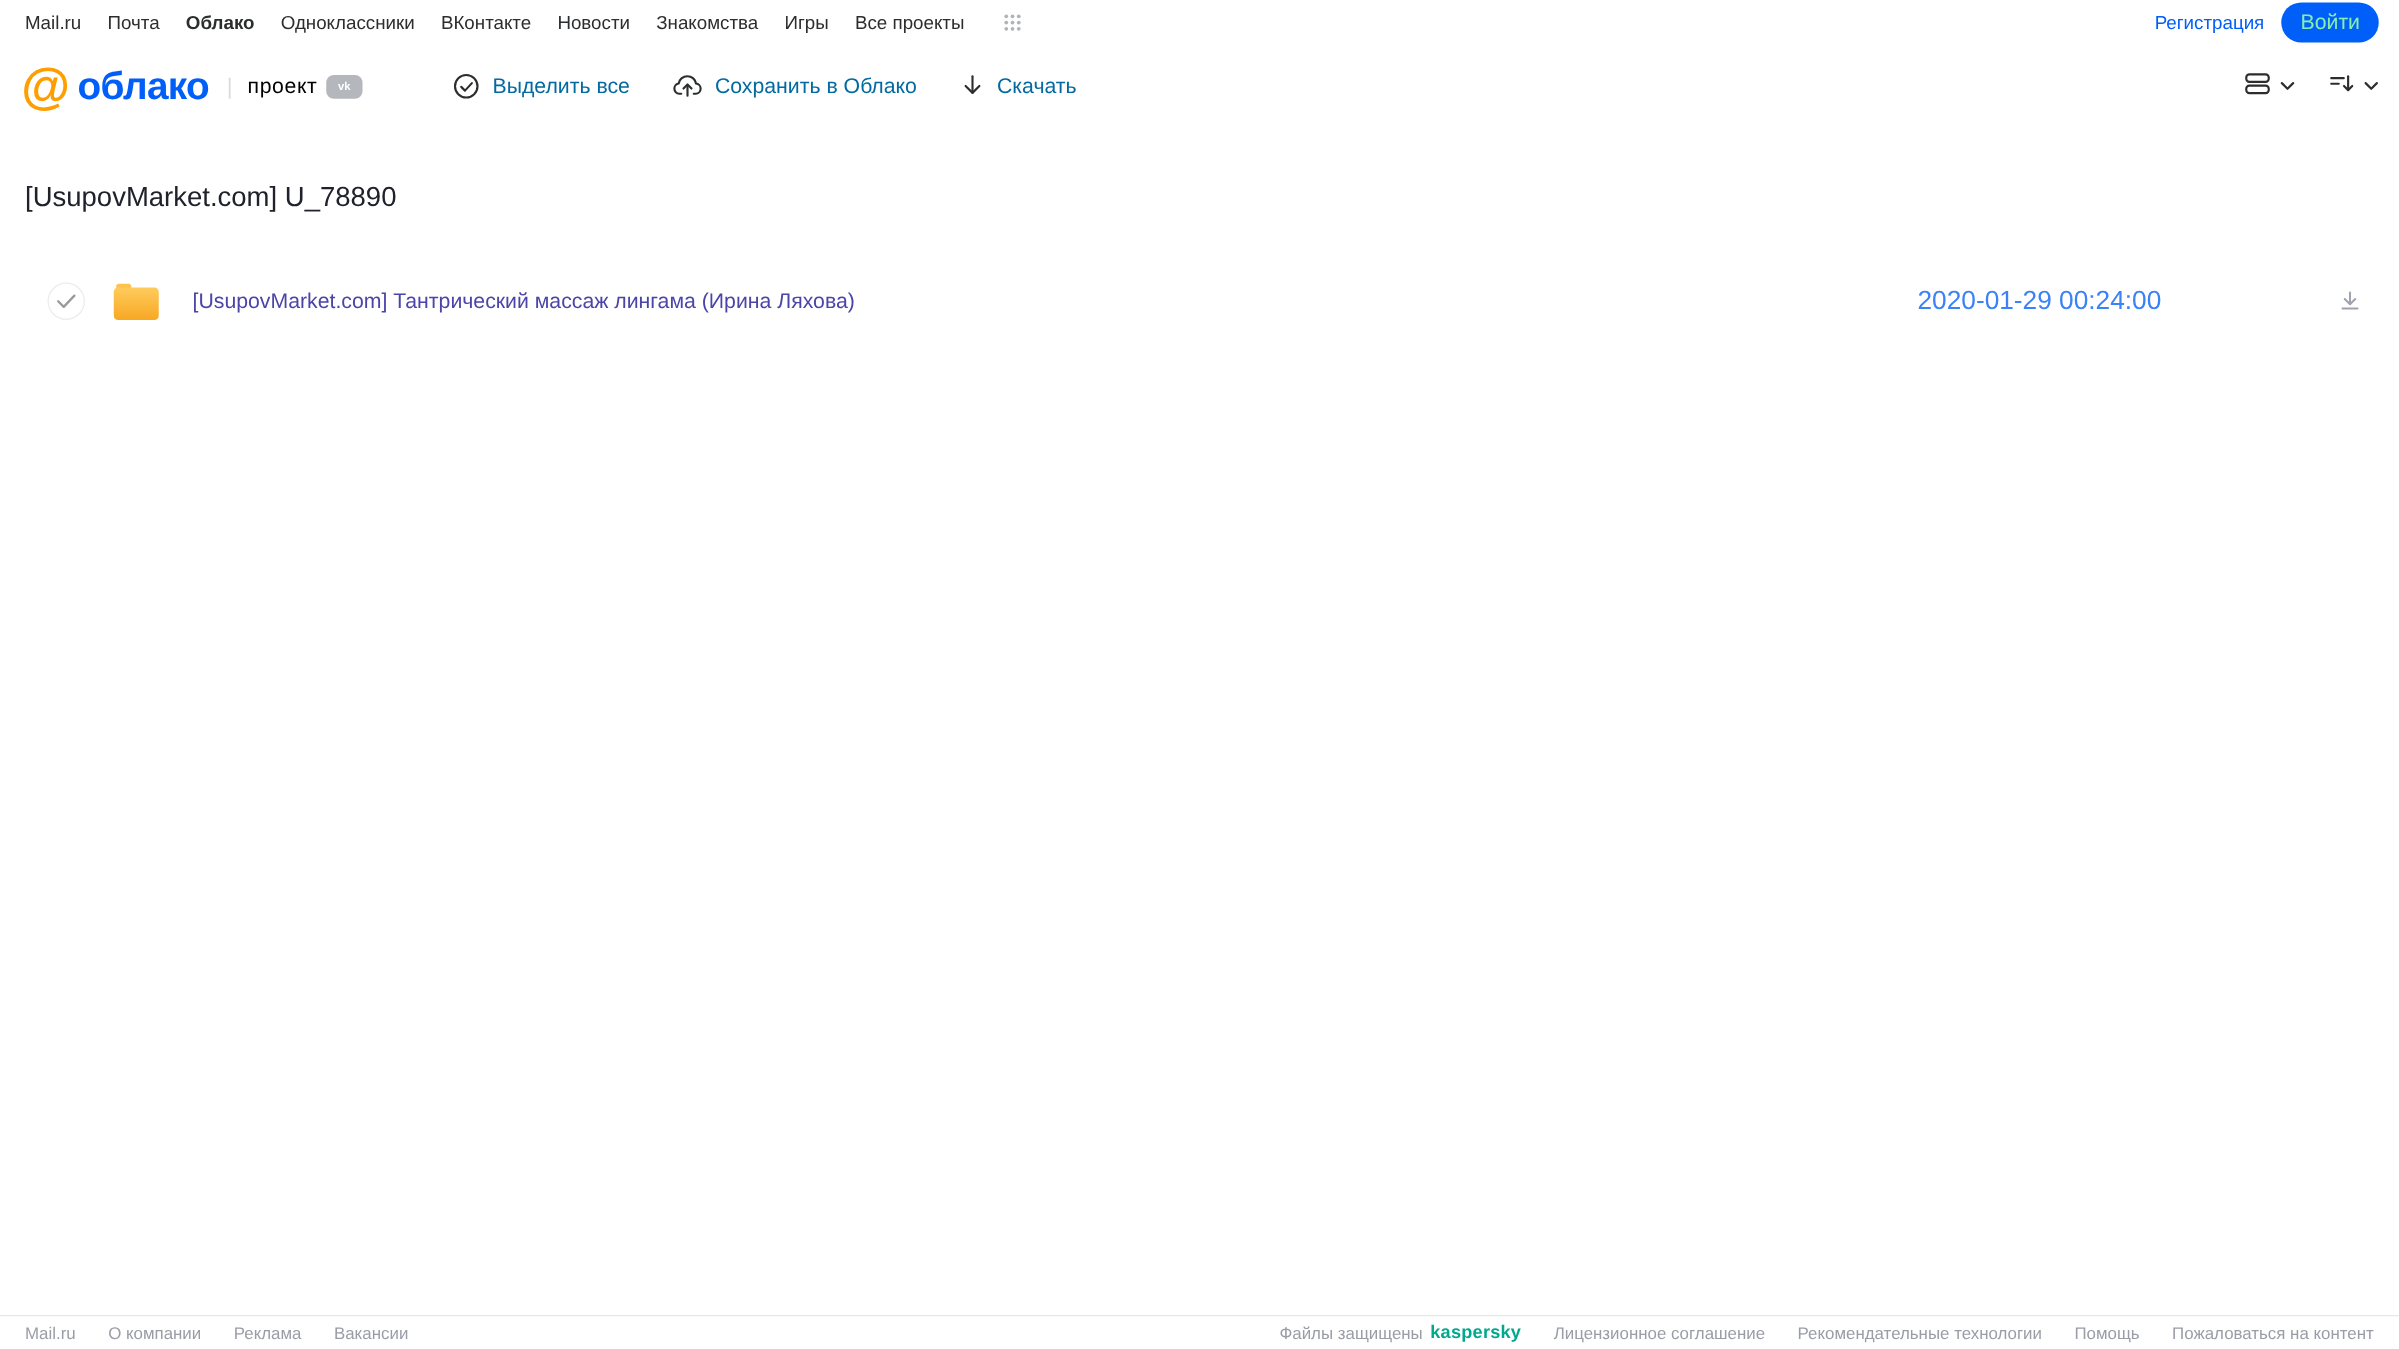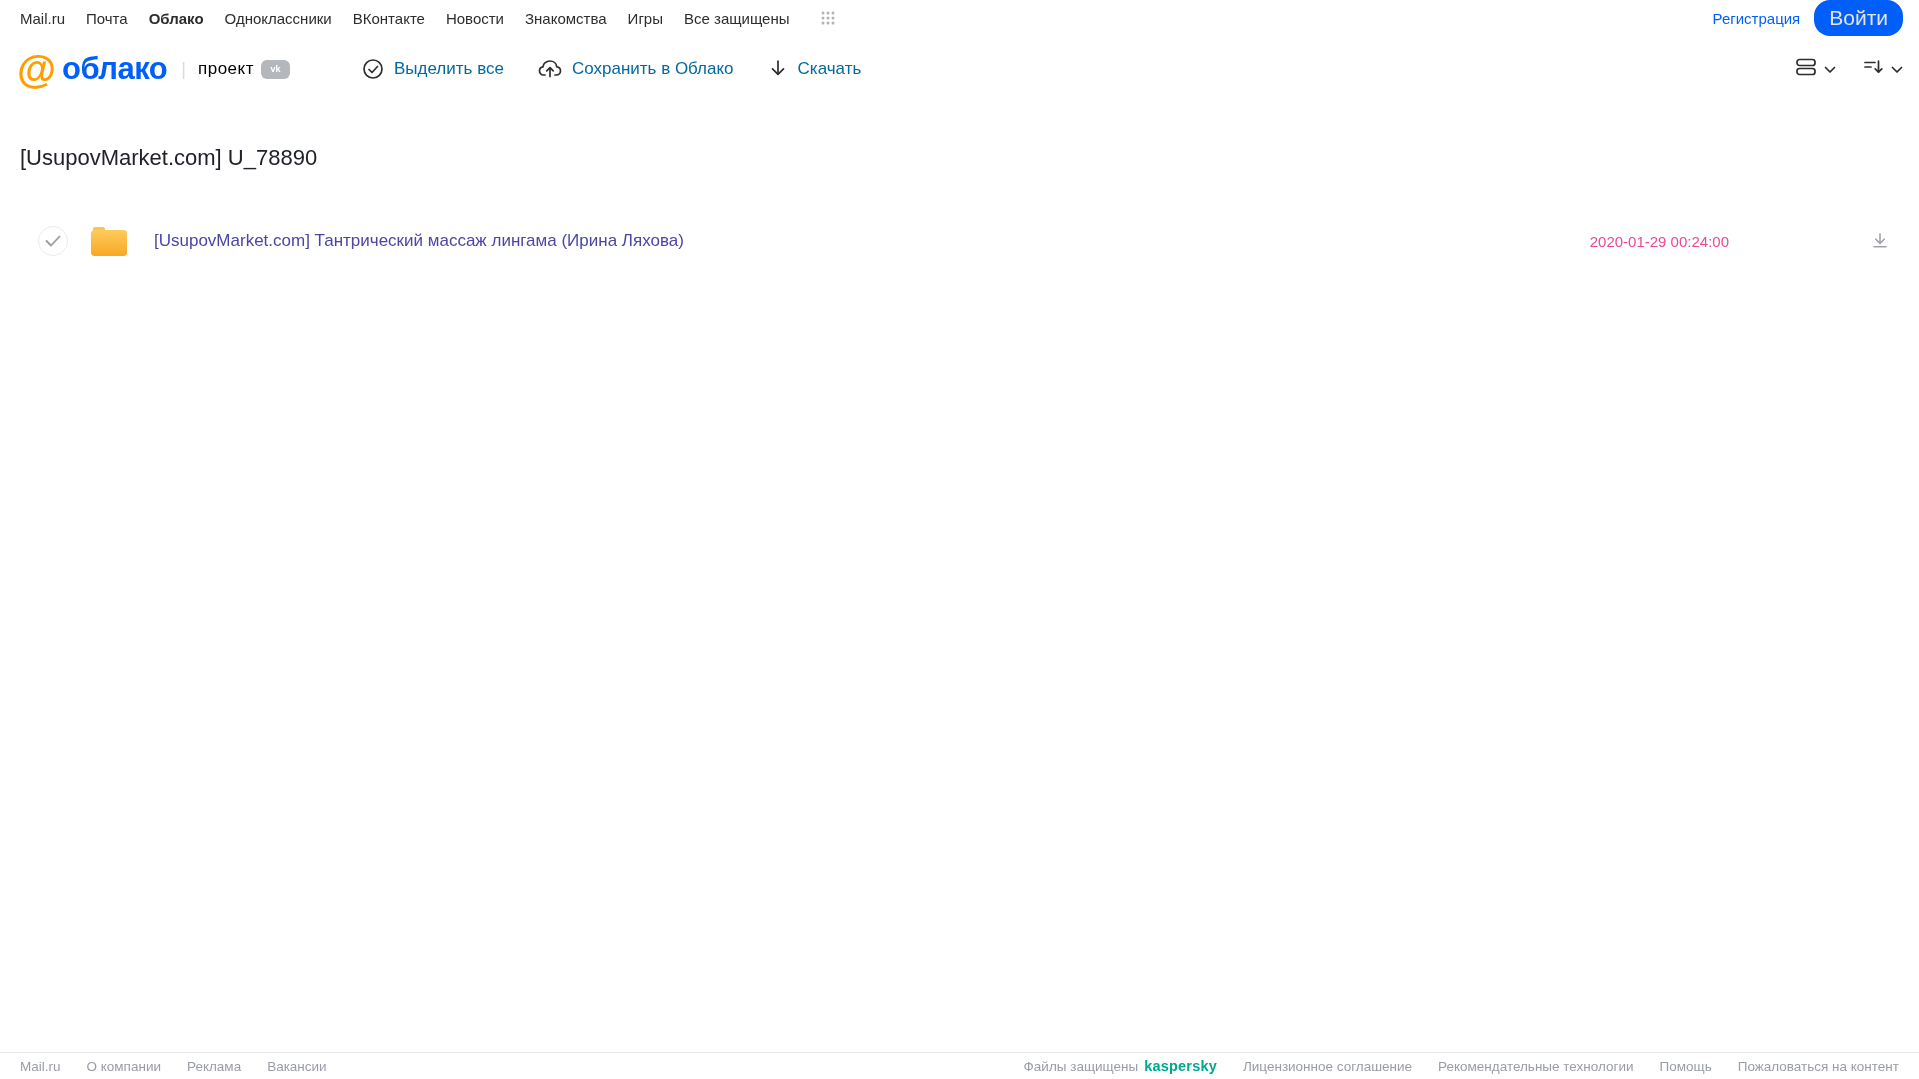--- a/index.html
+++ b/index.html
@@ -18,21 +18,21 @@
     height: 36px; display: flex; align-items: center;
     padding: 0 16px 0 20px; background: #fff;
   }
   .topbar-nav { display: flex; align-items: center; gap: 21px; }
   .topbar-link { font-size: 15px; color: #2c2d2e; text-decoration: none; cursor: pointer; }
   .topbar-link.active { font-weight: 700; }
   .apps-grid { margin-left: 10px; display: inline-flex; cursor: pointer; }
   .topbar-right { margin-left: auto; display: flex; align-items: center; gap: 14px; }
   .register-link { color: #005ff9; font-size: 15px; cursor: pointer; }
   .login-btn {
-    background: #005ff9; color: #e5e5e5; font-size: 21px;
+    background: #005ff9; color: #86efac; font-size: 17px;
     border: none; border-radius: 16px; padding: 6px 15px; cursor: pointer;
     font-family: inherit;
   }
 
   
   .appbar {
     height: 66px; display: flex; align-items: center;
     padding: 0 16px 0 17px; background: #fff;
   }
   .logo { display: flex; align-items: center; cursor: pointer; }
@@ -78,21 +78,21 @@
     border: 1px solid #ececec; background: #fff;
     display: flex; align-items: center; justify-content: center; flex: 0 0 auto;
     cursor: pointer;
   }
   .folder-wrap { margin-left: 22px; flex: 0 0 auto; display: flex; }
   .file-link {
     margin-left: 26px; font-size: 17px; color: #4b45a8; text-decoration: none;
     cursor: pointer; white-space: nowrap;
   }
   .row-spacer { flex: 1 1 auto; }
-  .file-date { font-size: 15px; color: #ec4899; white-space: nowrap; }
+  .file-date { font-size: 21px; color: #3b82f6; white-space: nowrap; }
   .row-download { margin-left: 142px; color: #a0a3ad; cursor: pointer; display: flex; }
 
   
   .footer {
     position: absolute; left: 0; right: 0; bottom: 0; height: 27px;
     border-top: 1px solid #e7e7e7; background: #fff;
     display: flex; align-items: center; padding: 0 20px;
     font-size: 13.5px; color: #9a9da6;
   }
   .footer-left, .footer-right { display: flex; align-items: center; gap: 26px; }
@@ -109,21 +109,21 @@
   <div class="topbar">
     <nav class="topbar-nav">
       <a class="topbar-link">Mail.ru</a>
       <a class="topbar-link">Почта</a>
       <a class="topbar-link active">Облако</a>
       <a class="topbar-link">Одноклассники</a>
       <a class="topbar-link">ВКонтакте</a>
       <a class="topbar-link">Новости</a>
       <a class="topbar-link">Знакомства</a>
       <a class="topbar-link">Игры</a>
-      <a class="topbar-link">Все защищены</a>
+      <a class="topbar-link">Все проекты</a>
       <span class="apps-grid">
         <svg width="14" height="14" viewBox="0 0 14 14">
           <g fill="#b0b3b8">
             <circle cx="2" cy="2" r="1.5"></circle>
               <circle cx="7" cy="2" r="1.5"></circle>
               <circle cx="12" cy="2" r="1.5"></circle>
             <circle cx="2" cy="7" r="1.5"></circle>
               <circle cx="7" cy="7" r="1.5"></circle>
               <circle cx="12" cy="7" r="1.5"></circle>
             <circle cx="2" cy="12" r="1.5"></circle>

